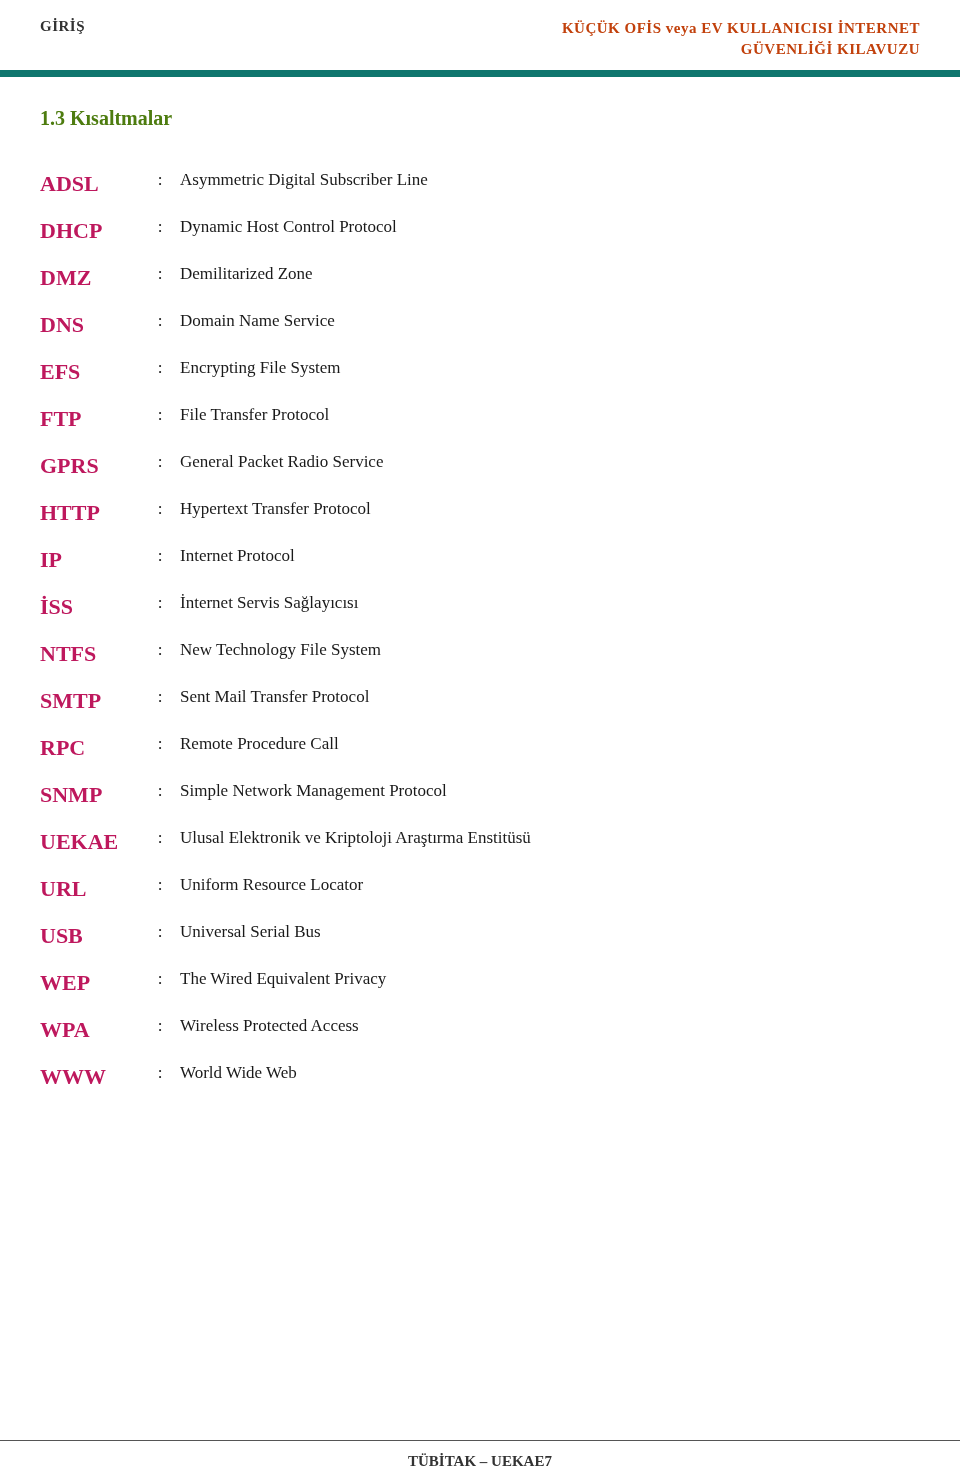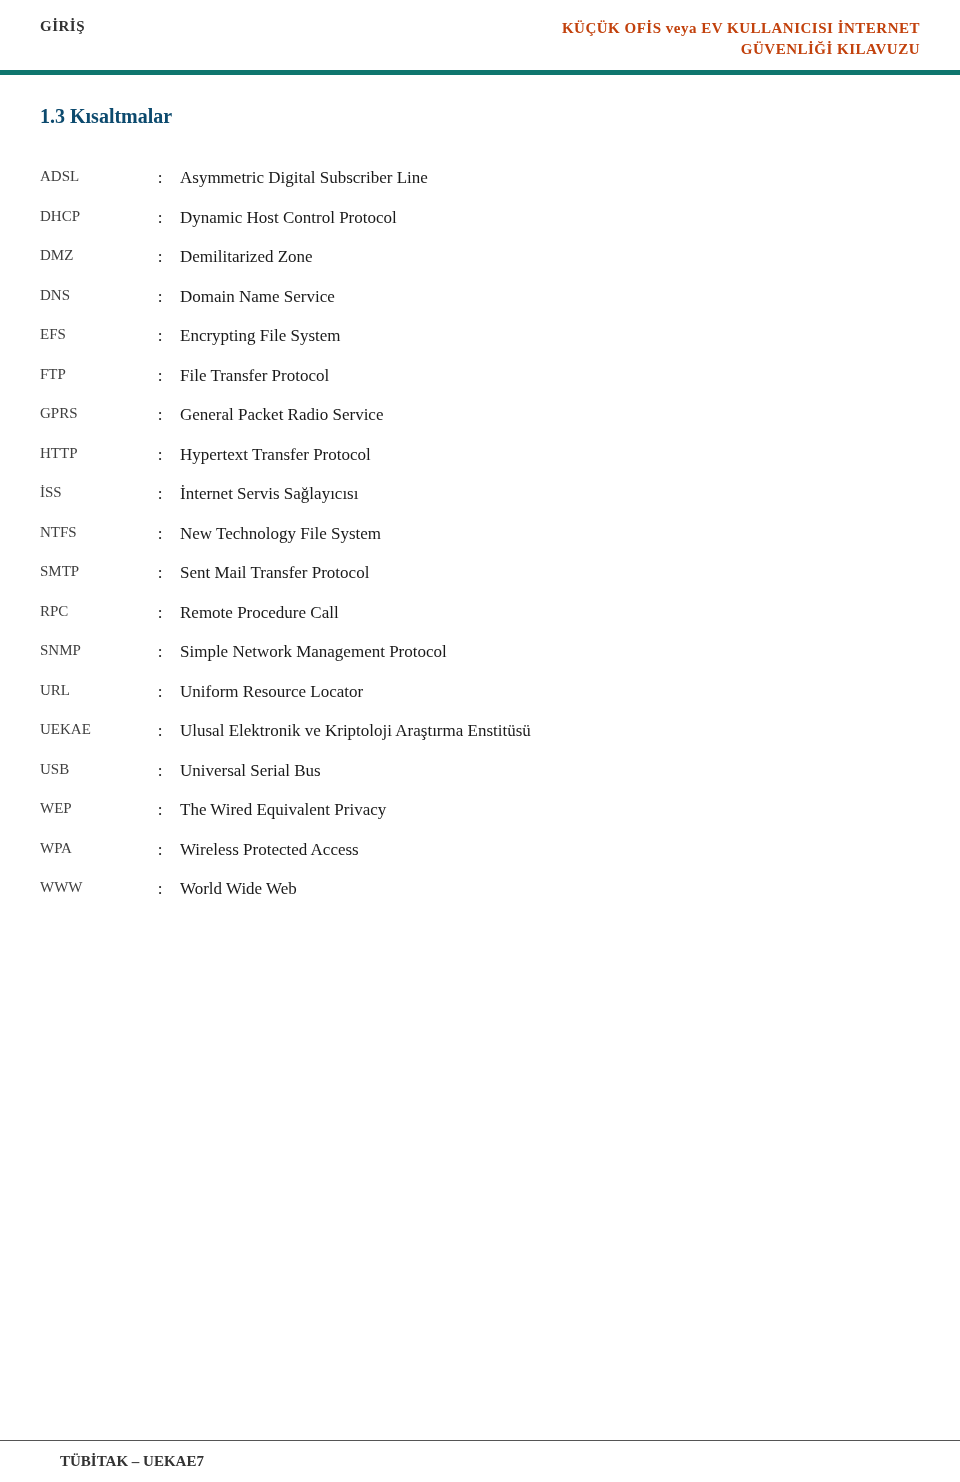--- a/index.html
+++ b/index.html
@@ -15,21 +15,21 @@
       font-family: 'Times New Roman', Times, serif;
       color: #1a1a1a;
       position: relative;
     }
 
     .header {
       display: flex;
       justify-content: space-between;
       align-items: flex-start;
       padding: 18px 40px 10px 40px;
-      border-bottom: 5px solid #0f766e;
+      border-bottom: 7px solid #0f766e;
     }
 
     .header-left {
       font-size: 15px;
       font-weight: bold;
       color: #333;
       letter-spacing: 0.5px;
     }
 
     .header-right {
@@ -42,62 +42,62 @@
     }
 
     .main-content {
       padding: 30px 40px 40px 40px;
     }
 
     .section-title {
       font-size: 20px;
       font-weight: bold;
       margin-bottom: 30px;
-      color: #0c4a6e;
+      color: #4d7c0f;
     }
 
     .abbreviations-table {
       width: 100%;
       border-collapse: collapse;
     }
 
     .abbreviations-table tr td {
       padding: 7px 0;
       vertical-align: top;
       line-height: 1.5;
     }
 
     .abbr-col {
-      font-size: 15px;
-      font-weight: normal;
+      font-size: 22px;
+      font-weight: bold;
       width: 100px;
-      color: #404040;
+      color: #be185d;
     }
 
     .colon-col {
       font-size: 17px;
       width: 40px;
       text-align: center;
       color: #1a1a1a;
     }
 
     .def-col {
       font-size: 17px;
       color: #1a1a1a;
     }
 
     .footer {
       position: absolute;
       bottom: 0;
       left: 0;
       right: 0;
       display: flex;
-      justify-content: flex-start;
+      justify-content: center;
       align-items: center;
-      padding: 12px 60px;
+      padding: 12px 40px;
       border-top: 1px solid #555;
     }
 
     .footer-left {
       font-size: 15px;
       font-weight: bold;
       color: #333;
     }
 
     .footer-right {
@@ -156,20 +156,25 @@
           <td class="abbr-col">GPRS</td>
           <td class="colon-col">:</td>
           <td class="def-col">General Packet Radio Service</td>
         </tr>
         <tr>
           <td class="abbr-col">HTTP</td>
           <td class="colon-col">:</td>
           <td class="def-col">Hypertext Transfer Protocol</td>
         </tr>
         <tr>
+          <td class="abbr-col">IP</td>
+          <td class="colon-col">:</td>
+          <td class="def-col">Internet Protocol</td>
+        </tr>
+        <tr>
           <td class="abbr-col">İSS</td>
           <td class="colon-col">:</td>
           <td class="def-col">İnternet Servis Sağlayıcısı</td>
         </tr>
         <tr>
           <td class="abbr-col">NTFS</td>
           <td class="colon-col">:</td>
           <td class="def-col">New Technology File System</td>
         </tr>
         <tr>
@@ -181,28 +186,28 @@
           <td class="abbr-col">RPC</td>
           <td class="colon-col">:</td>
           <td class="def-col">Remote Procedure Call</td>
         </tr>
         <tr>
           <td class="abbr-col">SNMP</td>
           <td class="colon-col">:</td>
           <td class="def-col">Simple Network Management Protocol</td>
         </tr>
         <tr>
+          <td class="abbr-col">UEKAE</td>
+          <td class="colon-col">:</td>
+          <td class="def-col">Ulusal Elektronik ve Kriptoloji Araştırma Enstitüsü</td>
+        </tr>
+        <tr>
           <td class="abbr-col">URL</td>
           <td class="colon-col">:</td>
           <td class="def-col">Uniform Resource Locator</td>
-        </tr>
-        <tr>
-          <td class="abbr-col">UEKAE</td>
-          <td class="colon-col">:</td>
-          <td class="def-col">Ulusal Elektronik ve Kriptoloji Araştırma Enstitüsü</td>
         </tr>
         <tr>
           <td class="abbr-col">USB</td>
           <td class="colon-col">:</td>
           <td class="def-col">Universal Serial Bus</td>
         </tr>
         <tr>
           <td class="abbr-col">WEP</td>
           <td class="colon-col">:</td>
           <td class="def-col">The Wired Equivalent Privacy</td>

